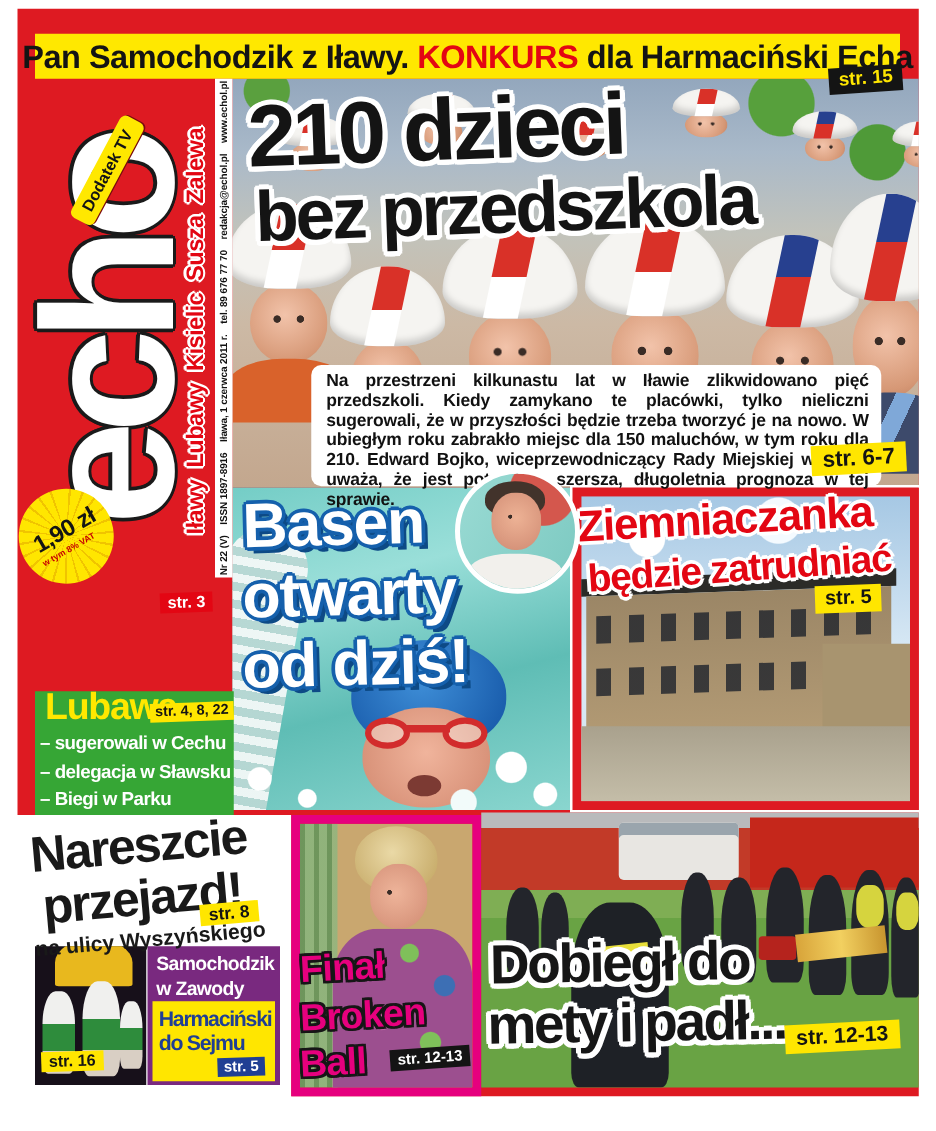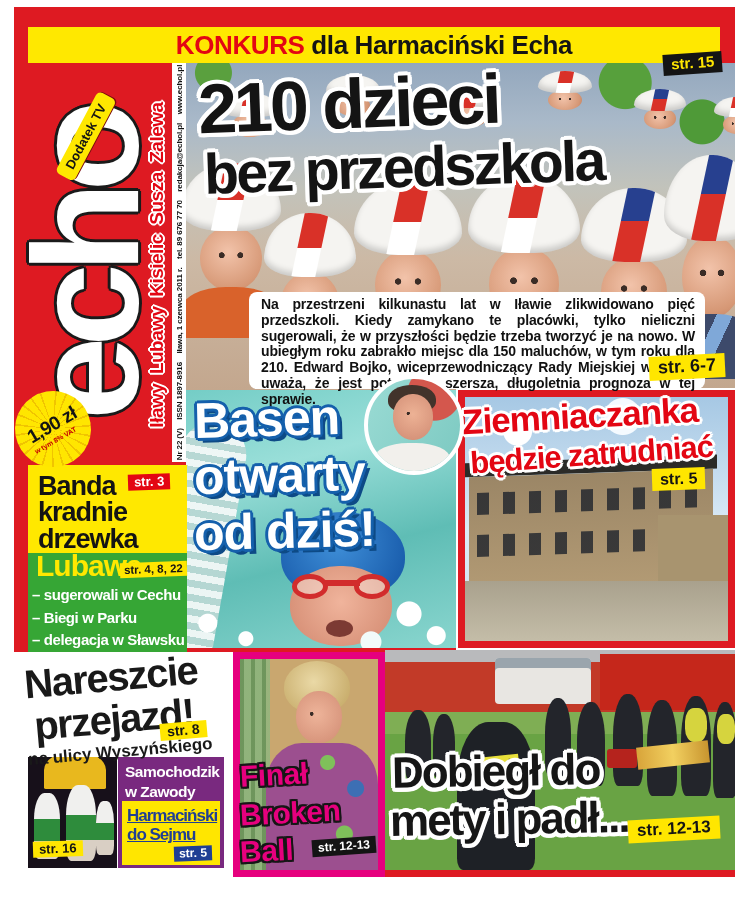--- a/index.html
+++ b/index.html
@@ -155,21 +155,21 @@
             border-radius:100% 100% 10% 10%/100% 100% 8% 8%;}
   .dancer{position:absolute;border-radius:40% 40% 18% 18%;
           background:linear-gradient(180deg,#f0f0ee 0 40%,#2e8c3c 40% 72%,#d9cfc4 72%);}
   .str16{left:33px;top:841px;z-index:12;font-size:13px;padding:1px 6px;transform:rotate(-2deg);}
 
   .purple-box{left:118px;top:757px;width:106px;height:111px;background:#79297f;z-index:6;
               color:#fff;font-size:15.5px;letter-spacing:-0.5px;line-height:1.3;padding:5px 0 0 7px;box-sizing:border-box;}
   .purple-box span{display:block;}
   .harm-box{left:122px;top:801px;width:98px;height:64px;background:#ffe600;z-index:7;
             color:#203f94;font-size:17px;letter-spacing:-1px;line-height:1.12;padding:5px 0 0 5px;box-sizing:border-box;}
-  .harm-box span{display:block;text-decoration:underline;}
+  .harm-box span{display:block;}
   .str5b{left:174px;top:846px;z-index:12;font-size:12px;padding:1px 5px;transform:rotate(-2deg);}
 
   
   .bb-panel{left:233px;top:652px;width:152px;height:225px;z-index:5;box-sizing:border-box;
       border:7px solid #e6007e;overflow:hidden;
       background:linear-gradient(90deg,#7ba265 0 26px,#c9a76f 26px 100%);}
   .bb-bars{position:absolute;left:0;top:0;width:30px;height:100%;
            background:repeating-linear-gradient(90deg,#6d945b 0 4px,#93b57e 4px 11px);opacity:.9;}
   .bb-hair{position:absolute;left:44px;top:2px;width:66px;height:52px;border-radius:50% 50% 45% 45%;
            background:radial-gradient(circle at 45% 40%,#ead9a6,#c9ae6d 80%);}
@@ -207,21 +207,21 @@
   .str1213f{left:628px;top:818px;z-index:30;font-size:17px;padding:2px 9px;transform:rotate(-3deg);}
   .fire-caption{left:462px;top:846px;z-index:25;font-size:14px;color:#33332f;letter-spacing:-0.3px;}
 </style>
 </head>
 <body>
 
 <div class="page">
 
   <div class="abs red-frame"></div>
 
-  <div class="abs banner"><span class="hl">KONKURS</span><span> dla Harmaciński Echa</span></div>
+  <div class="abs banner"><span>Pan Samochodzik z Iławy. </span><span class="hl">KONKURS</span><span> dla Harmaciński Echa</span></div>
   <div class="abs badge badge-black str15">str. 15</div>
 
   <div class="abs logo-echo">echo</div>
   <div class="abs dodatek">Dodatek TV</div>
   <div class="abs towns">Iławy  Lubawy  Kisielic  Susza  Zalewa</div>
   <div class="abs info-strip-bg"></div>
   <div class="abs info-strip">Nr 22 (V)    ISSN 1897-8916    Iława, 1 czerwca 2011 r.    tel. 89 676 77 70    redakcja@echol.pl    www.echol.pl</div>
   <div class="abs starburst">
     <div class="price-main">1,90 zł</div>
     <div class="price-note">w tym 8% VAT</div>
@@ -338,33 +338,28 @@
       <div class="fac-row" style="top:16px;"></div>
       <div class="fac-row" style="top:58px;"></div>
     </div>
     <div class="fac-annex"></div>
     <div class="fac-ground"></div>
   </div>
   <div class="abs ziem-l1 ring-w3">Ziemniaczanka</div>
   <div class="abs ziem-l2 ring-w3">będzie zatrudniać</div>
   <div class="abs badge badge-yellow str5a">str. 5</div>
 
-  <div class="abs banda-box">
-    <span>Banda</span>
-    <span>kradnie</span>
-    <span>drzewka</span>
-  </div>
   <div class="abs badge badge-red str3">str. 3</div>
   <div class="abs lubawa-box"></div>
   <div class="abs lubawa-title">Lubawa</div>
   <div class="abs badge badge-yellow str4822">str. 4, 8, 22</div>
   <div class="abs lubawa-items">
     <span>– sugerowali w Cechu</span>
+    <span>– delegacja w Sławsku</span>
     <span>– Biegi w Parku</span>
-    <span>– delegacja w Sławsku</span>
   </div>
 
   <div class="abs bl-white"></div>
   <div class="abs nar-l1">Nareszcie</div>
   <div class="abs nar-l2">przejazd!</div>
   <div class="abs badge badge-yellow str8">str. 8</div>
   <div class="abs nar-sub">na ulicy Wyszyńskiego</div>
 
   <div class="abs dancers">
     <div class="umbrella"></div>

